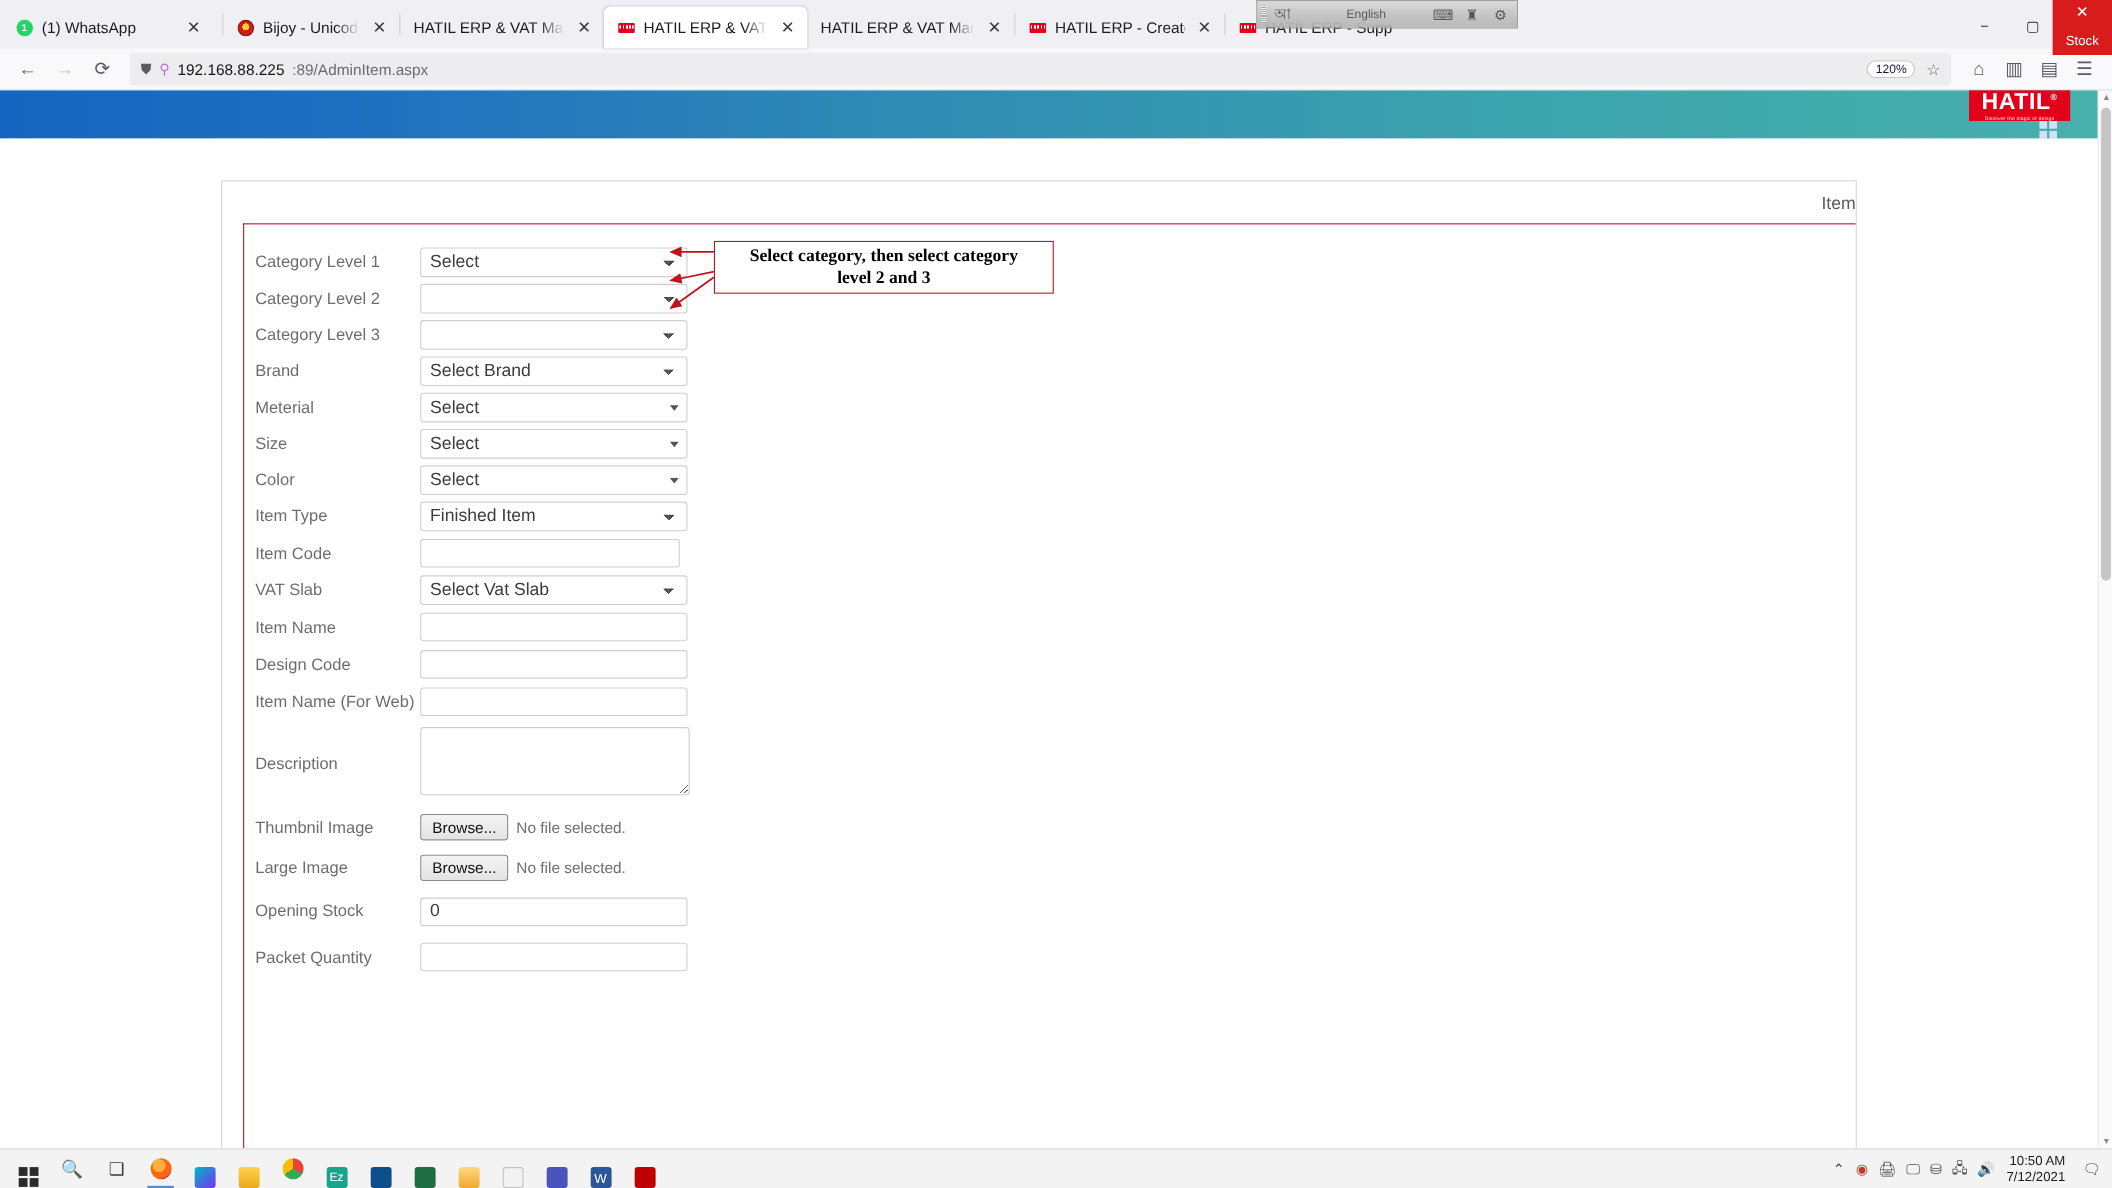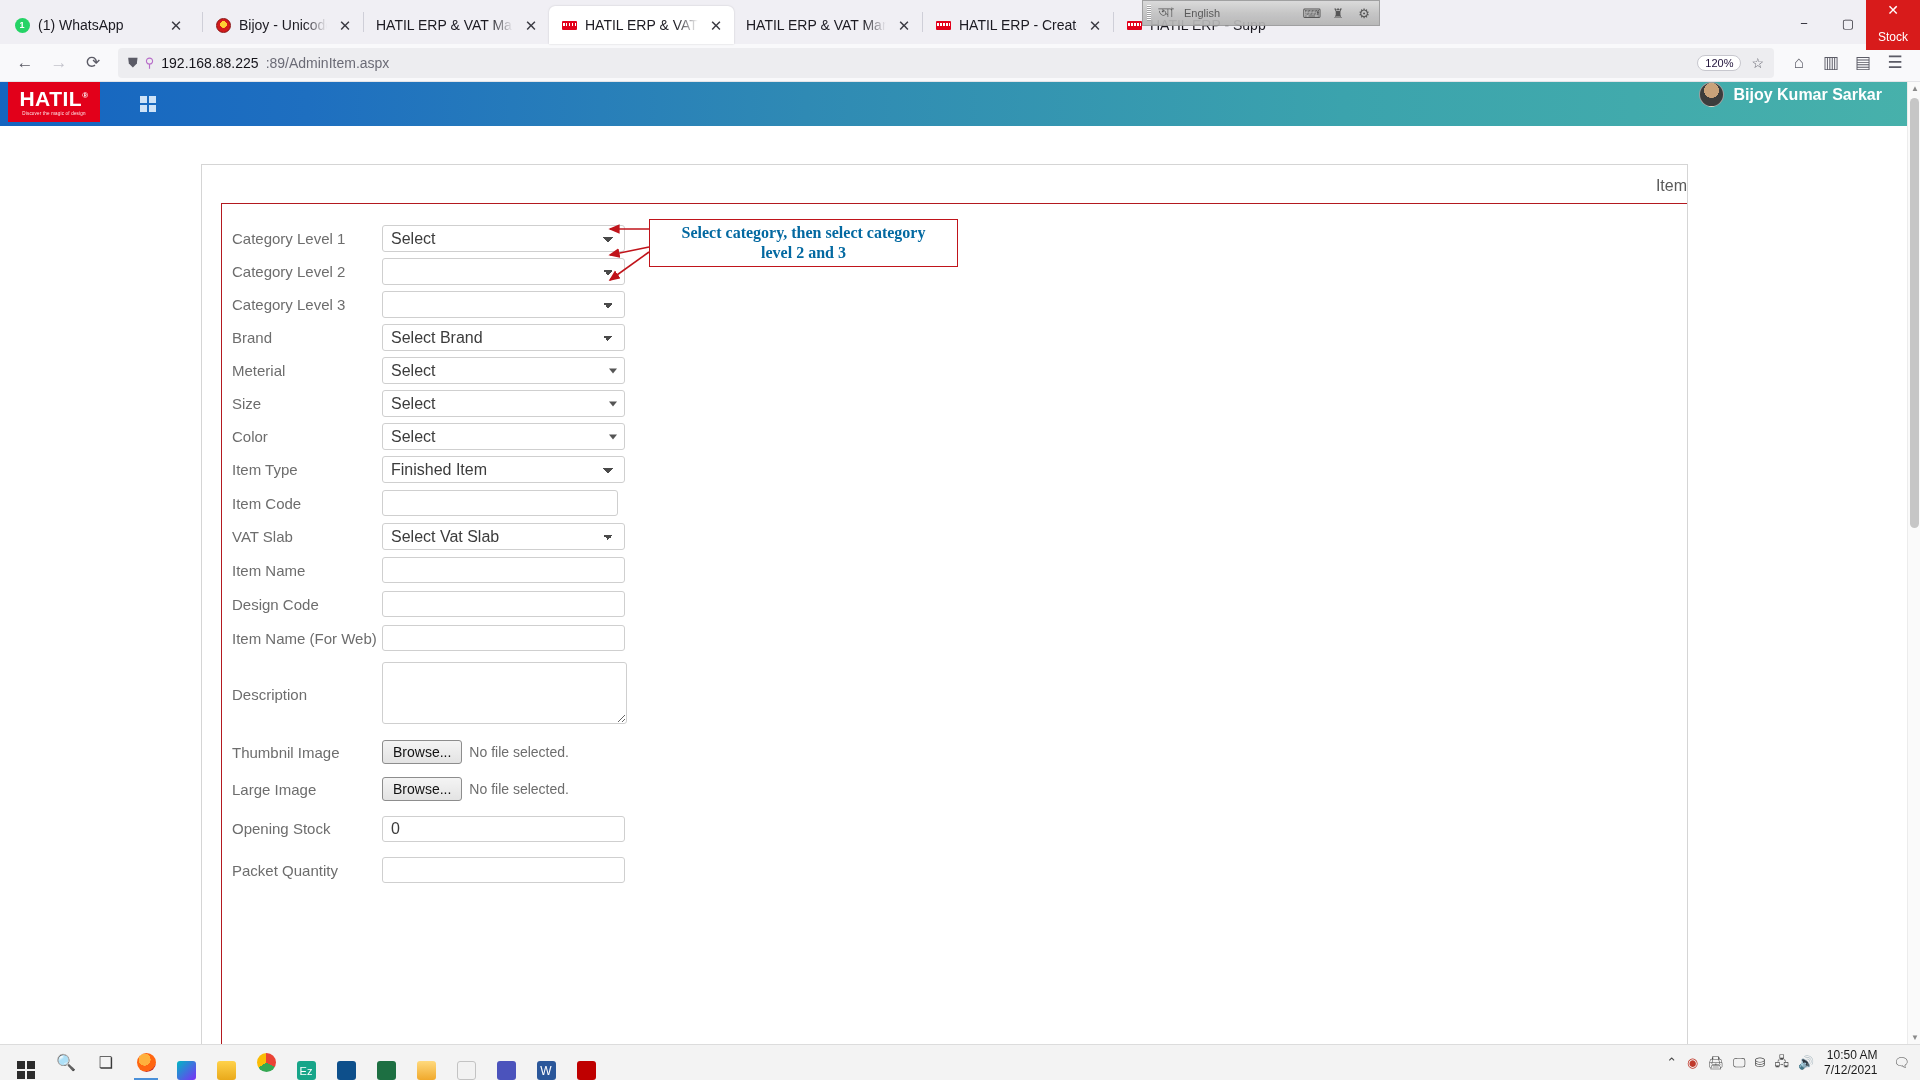--- a/index.html
+++ b/index.html
@@ -92,21 +92,21 @@
     background: linear-gradient(180deg,#d9d9d9 0%,#c3c3c3 50%,#b4b4b4 100%);
     border: 1px solid #9a9a9a;
     display: flex; align-items: center; gap: 4px;
     padding: 0 4px;
     opacity: .92;
   }
   .ime-grip { width: 4px; height: 16px;
     background: repeating-linear-gradient(180deg,#fff 0 1px,#9a9a9a 1px 2px); }
   .ime-icon { width: 22px; height: 20px; display:flex; align-items:center;
     justify-content:center; color:#4a4a4a; font-size: 13px; }
-  .ime-label { font-size: 11px; color:#4d4d4d; padding: 0 3px; }
+  .ime-label { font-size: 11px; color:#4d4d4d; padding: 0 3px; margin-left: 40px; }
   .ime-spacer { flex: 1; }
 
   .closebtn {
     position: absolute; top: 0; right: 0;
     width: 54px; height: 50px;
     background: #d81b1b;
     color: #fff; font-size: 12px;
     display: flex; align-items: flex-end; justify-content: center;
     padding-bottom: 6px;
   }
@@ -149,22 +149,23 @@
 
   
   .viewport {
     position: absolute; top: 82px; left: 0;
     width: 1920px; height: 962px;
     background: #ffffff; overflow: hidden;
   }
   .apphdr {
     height: 44px;
     background: linear-gradient(90deg,#1565c0 0%,#1e6fc0 16%,#2f8ab4 42%,#3ba3ad 70%,#47b1ab 100%);
-    display: flex; align-items: flex-start;
+    display: flex; align-items: flex-end;
     padding: 0 38px 0 0;
+    flex-direction: column;
   }
   .brand {
     width: 92px; height: 40px; margin-left: 8px;
     background: #e2001a; color: #fff;
     display: flex; flex-direction: column;
     align-items: center; justify-content: center;
     position: relative;
   }
   .brand-name {
     font-size: 21px; font-weight: bold; letter-spacing: .5px; line-height: 1;
@@ -281,21 +282,21 @@
     width: 309px; height: 48px;
     border: 1.6px solid #c0141b;
     background: #fff;
     display: flex; align-items: center; justify-content: center;
     text-align: center;
     padding: 2px 8px;
   }
   .callout-text {
     font-family: "Liberation Serif", serif;
     font-weight: bold; font-size: 16px;
-    color: #0369a1; line-height: 1.25;
+    color: #000000; line-height: 1.25;
   }
   .arrows { position: absolute; left: 380px; top: 14px;
     width: 60px; height: 75px; pointer-events:none; }
 
   
   .vscroll {
     position: absolute; right: 0; top: 82px;
     width: 13px; height: 962px; background: #fafafa;
     border-left: 1px solid #ececec;
   }

